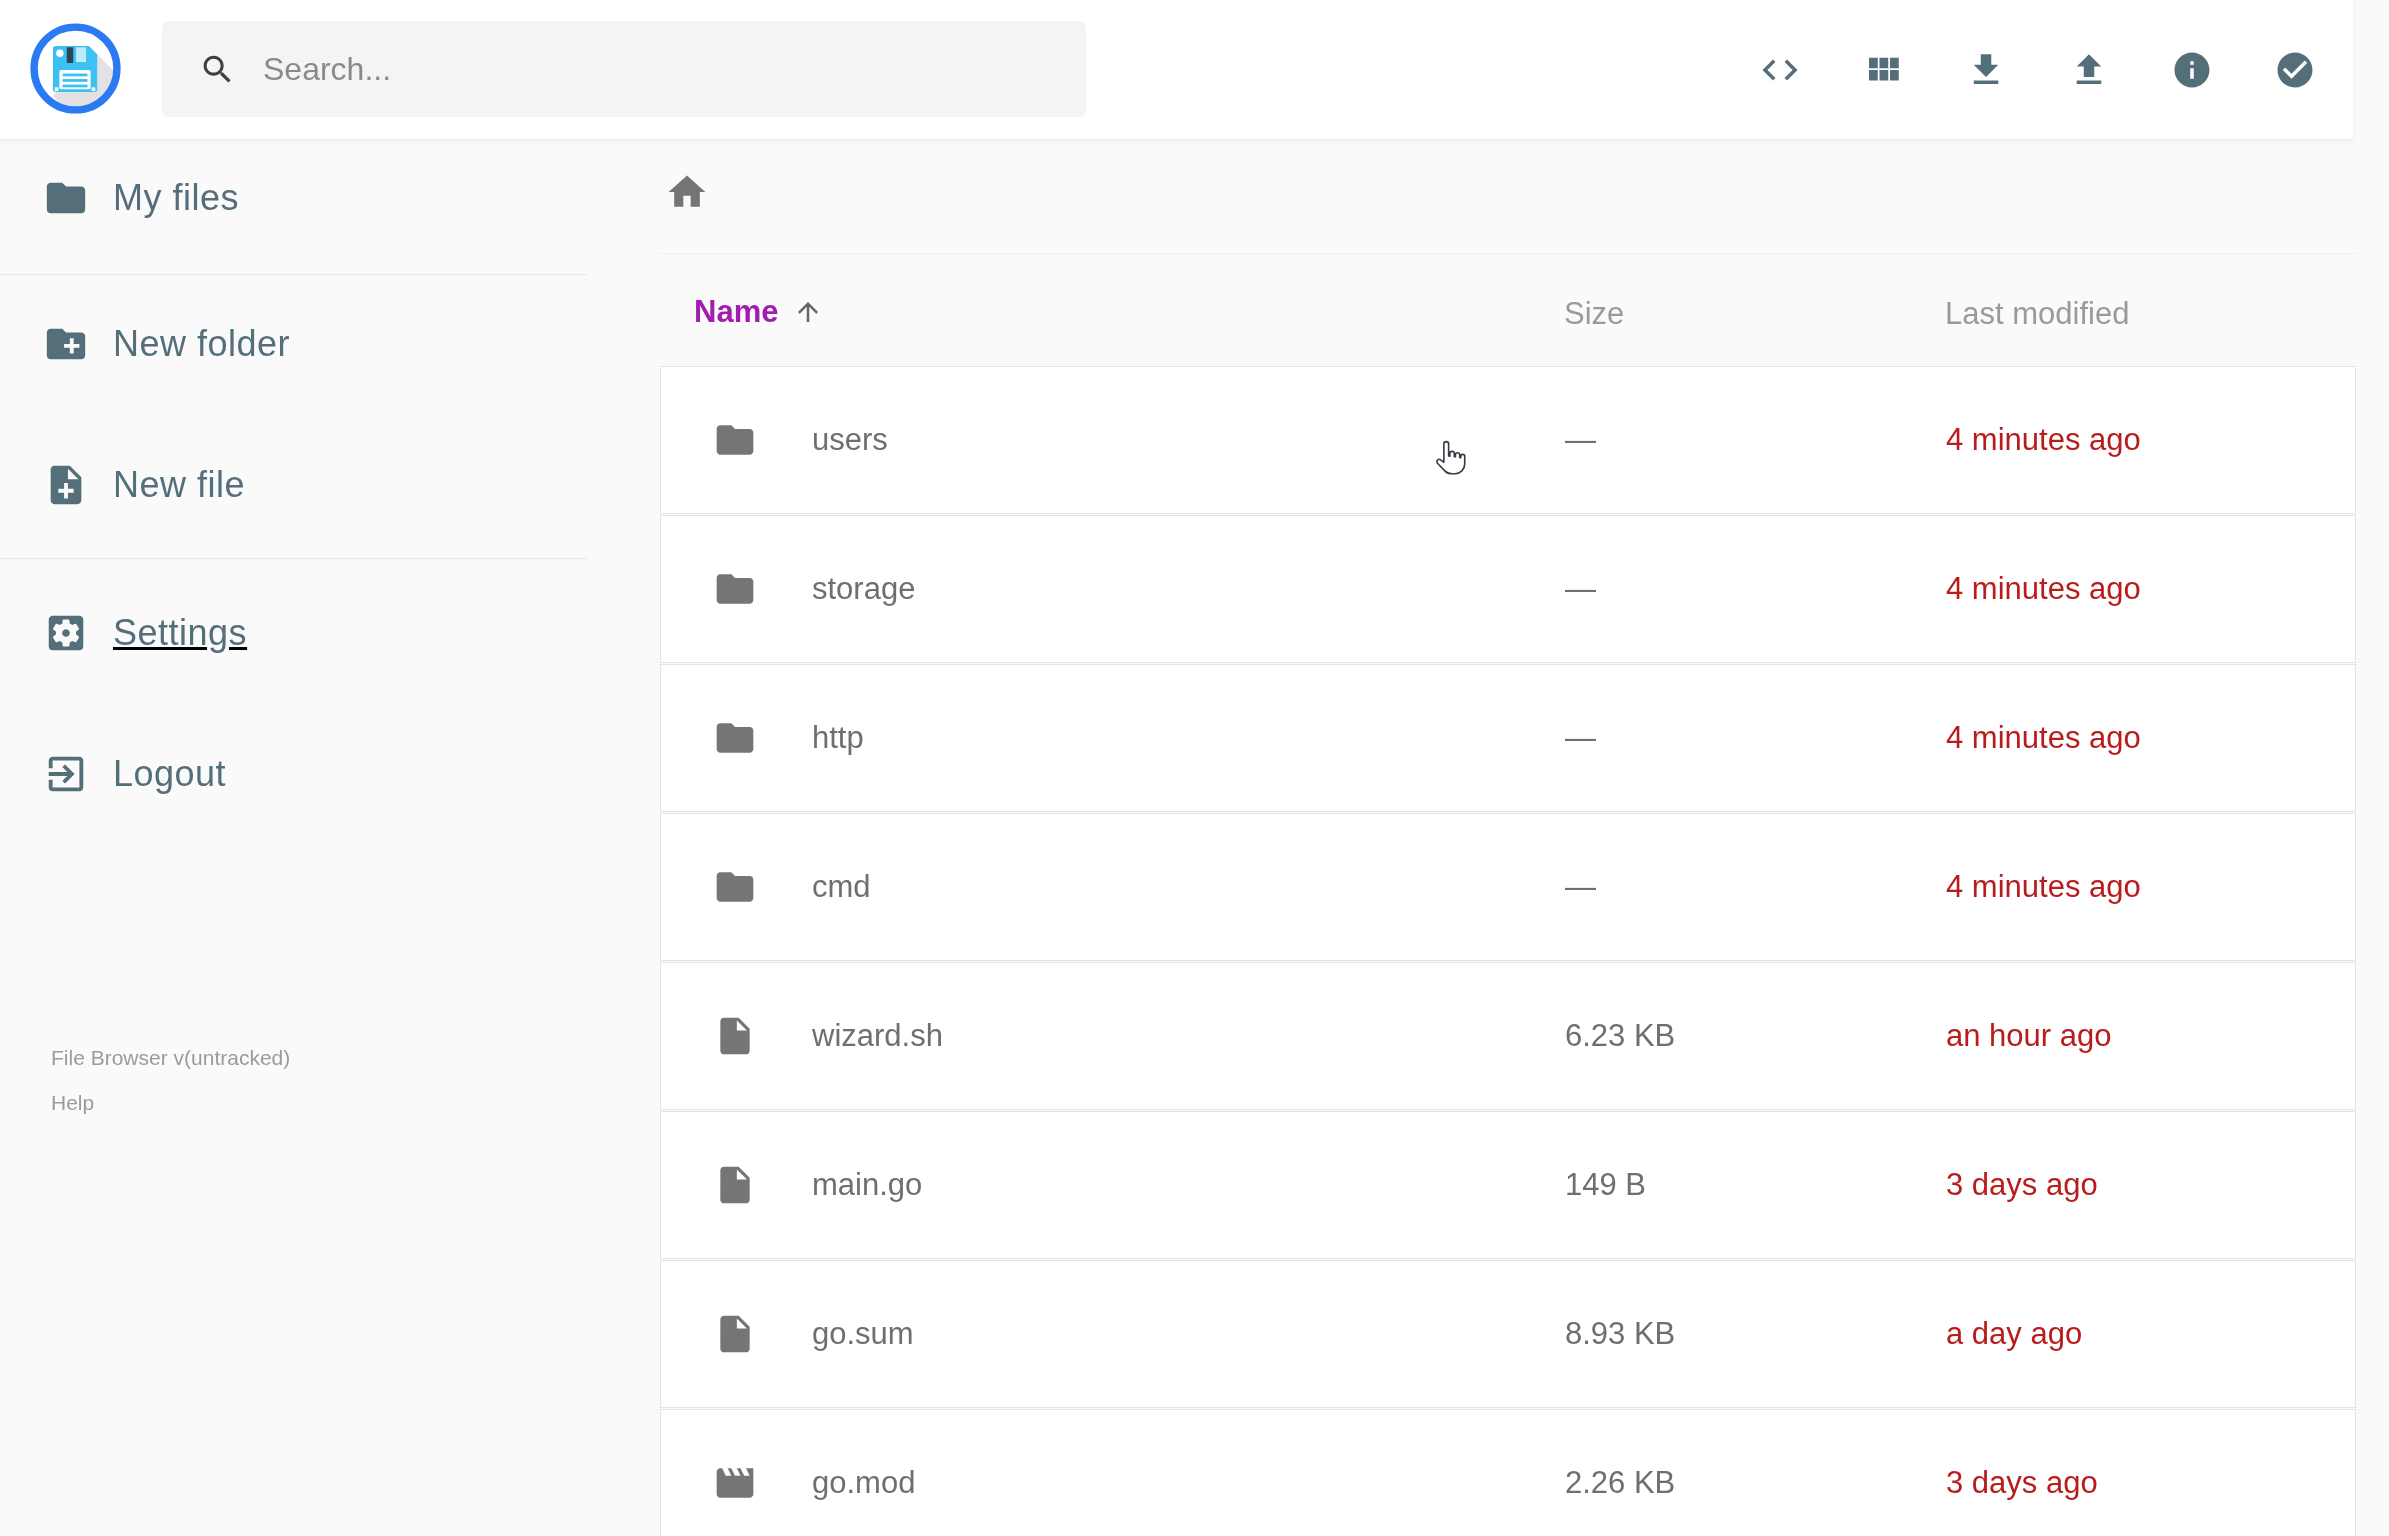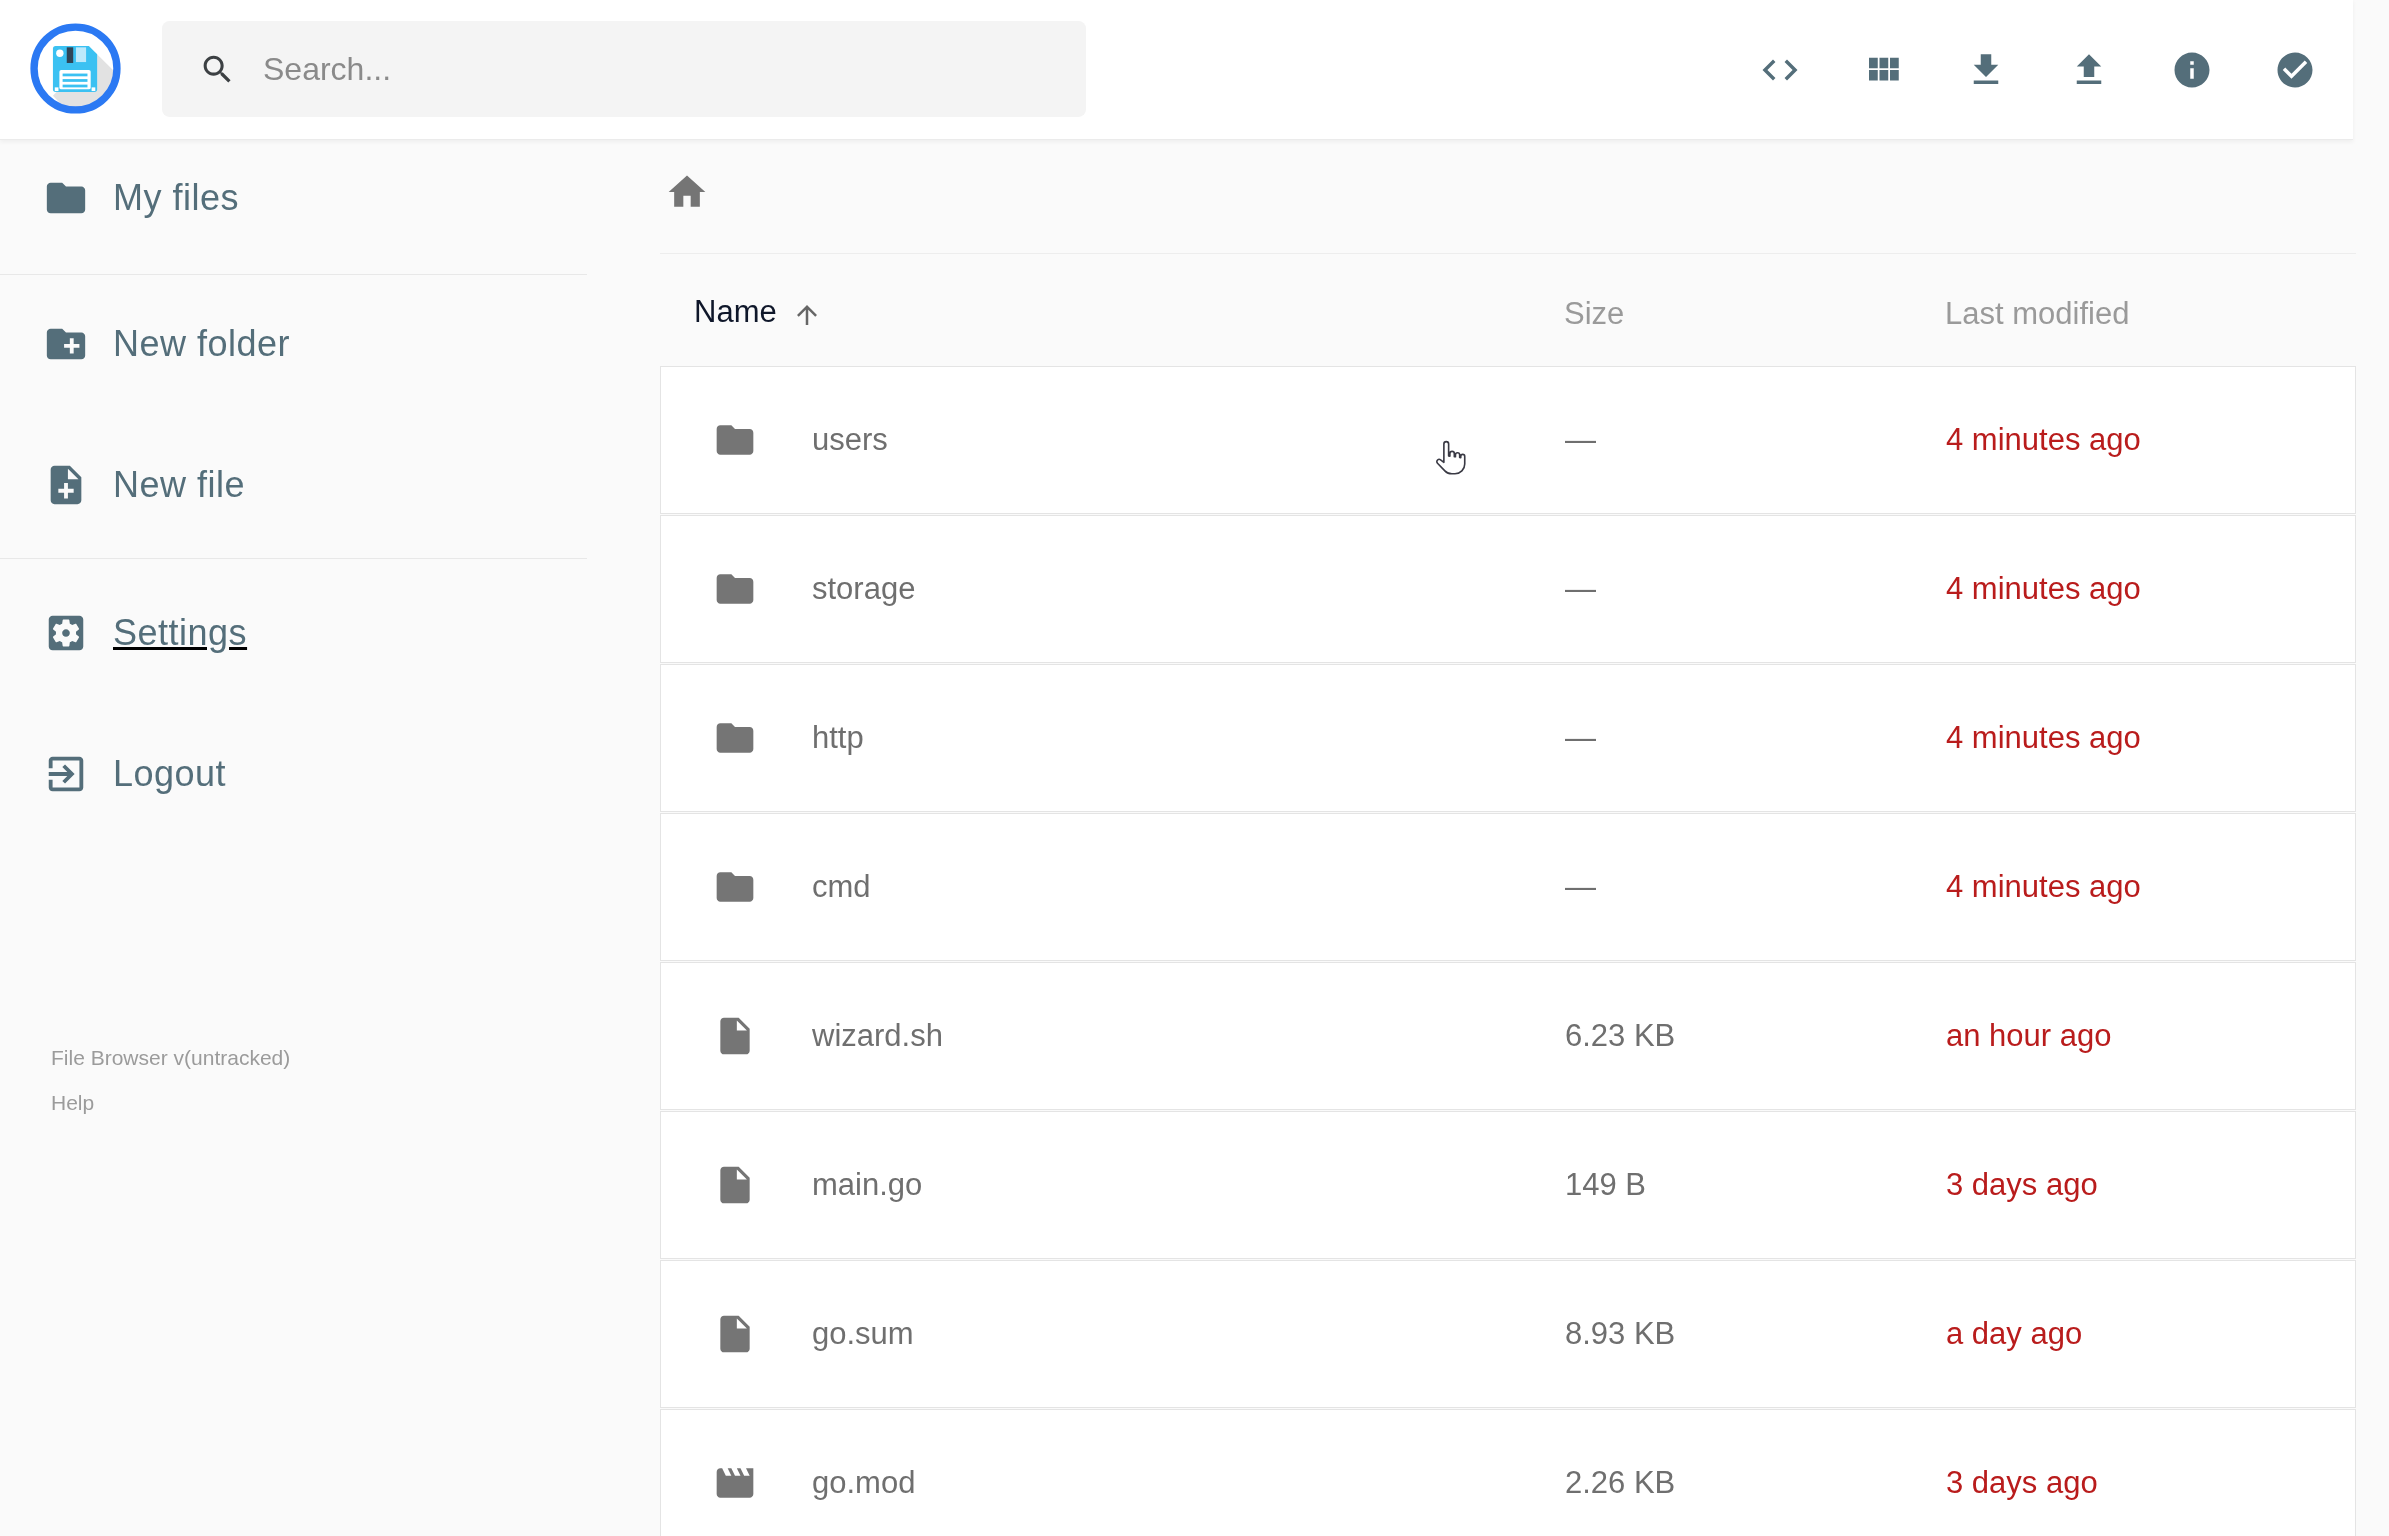--- a/index.html
+++ b/index.html
@@ -36,21 +36,21 @@
   .sb-label{font-size:36px;color:#546e7a;margin-left:24px;letter-spacing:0.5px;}
   .sb-divider{position:absolute;left:0;width:587px;height:0.9px;background:#e8e8e8;}
   .sb-footer{position:absolute;left:51px;top:912px;font-size:21px;color:#9b9b9b;line-height:45px;}
   .sb-footer .help{cursor:pointer;}
   
   .main{position:absolute;left:660px;top:139px;width:1696px;}
   .breadcrumb{position:absolute;left:4.6px;top:31px;width:46px;height:46px;cursor:pointer;}
   .breadcrumb svg{width:44px;height:44px;fill:#757575;}
   .bc-divider{position:absolute;left:0;top:114px;width:1696px;height:0.9px;background:#ededed;}
   .cols{position:absolute;left:0;top:155px;width:1696px;height:44px;}
-  .col-name{position:absolute;left:34px;top:0;font-size:31px;font-weight:400;color:#0f172a;display:flex;align-items:flex-end;cursor:pointer;}
+  .col-name{position:absolute;left:34px;top:0;font-size:31px;font-weight:700;color:#a21caf;display:flex;align-items:center;cursor:pointer;}
   .col-name svg{width:30px;height:30px;fill:#666;margin-left:15px;}
   .col-size{position:absolute;left:904px;top:1.9px;font-size:31px;color:#9a9a9a;cursor:pointer;}
   .col-mod{position:absolute;left:1285px;top:1.9px;font-size:31px;color:#9a9a9a;cursor:pointer;}
   .rows{position:absolute;left:0;top:227px;width:1696px;}
   .row{
     position:relative;width:1696px;height:148px;box-sizing:border-box;margin-bottom:1px;
     background:#ffffff;border:0.9px solid #e4e4e4;display:flex;align-items:center;cursor:pointer;
   }
   .row-icon{margin-left:52px;width:44px;height:44px;}
   .row-icon svg{width:44px;height:44px;fill:#757575;display:none;}

